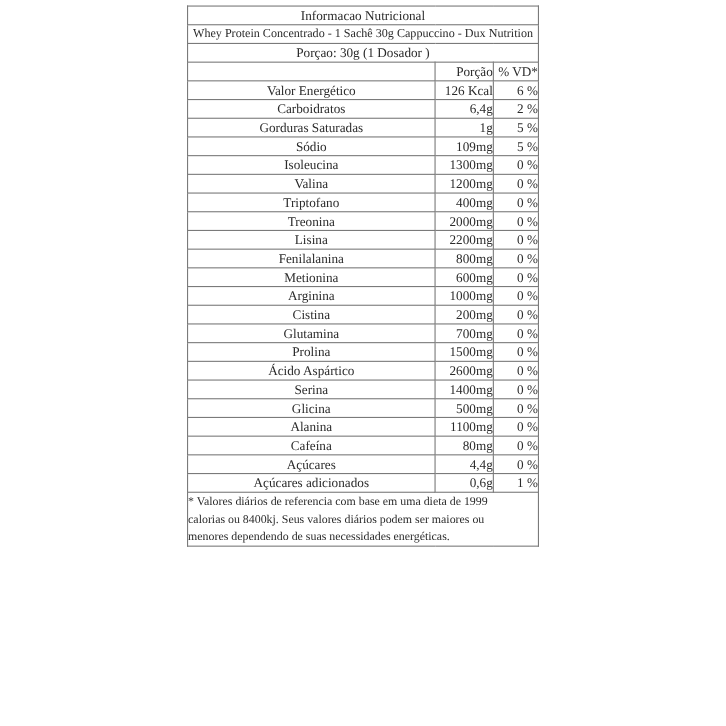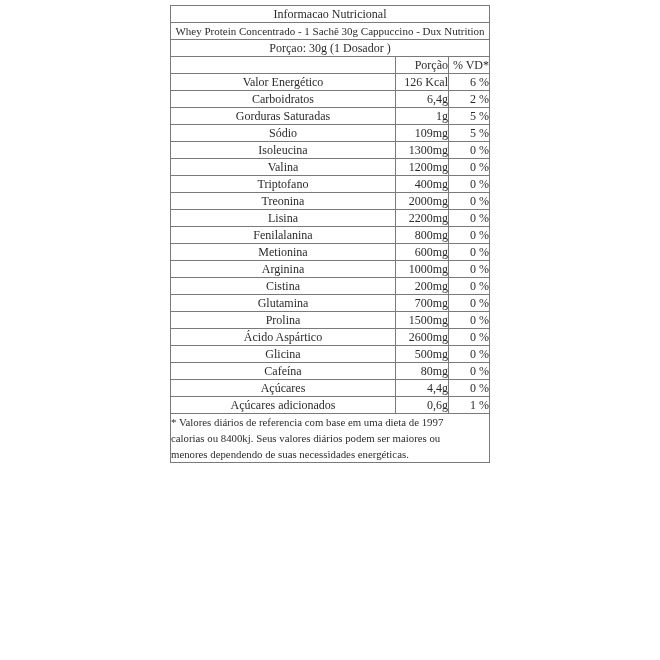--- a/index.html
+++ b/index.html
@@ -163,22 +163,32 @@
     <td class="c-name">Prolina</td>
     <td class="c-val">1500mg</td>
     <td class="c-val">0 %</td>
   </tr>
         <tr>
     <td class="c-name">Ácido Aspártico</td>
     <td class="c-val">2600mg</td>
     <td class="c-val">0 %</td>
   </tr>
         <tr>
+    <td class="c-name">Serina</td>
+    <td class="c-val">1400mg</td>
+    <td class="c-val">0 %</td>
+  </tr>
+        <tr>
     <td class="c-name">Glicina</td>
     <td class="c-val">500mg</td>
+    <td class="c-val">0 %</td>
+  </tr>
+        <tr>
+    <td class="c-name">Alanina</td>
+    <td class="c-val">1100mg</td>
     <td class="c-val">0 %</td>
   </tr>
         <tr>
     <td class="c-name">Cafeína</td>
     <td class="c-val">80mg</td>
     <td class="c-val">0 %</td>
   </tr>
         <tr>
     <td class="c-name">Açúcares</td>
     <td class="c-val">4,4g</td>
@@ -187,21 +197,21 @@
         <tr>
     <td class="c-name">Açúcares adicionados</td>
     <td class="c-val">0,6g</td>
     <td class="c-val">1 %</td>
   </tr>
       </tbody>
 
     <tbody>
       <tr>
         <td class="c-foot" colspan="3">
-          <div>* Valores diários de referencia com base em uma dieta de 1997</div>
+          <div>* Valores diários de referencia com base em uma dieta de 1999</div>
           <div>calorias ou 8400kj. Seus valores diários podem ser maiores ou</div>
           <div>menores dependendo de suas necessidades energéticas.</div>
         </td>
       </tr>
     </tbody>
   </table>
 
 </div>
 
 </body></html>

